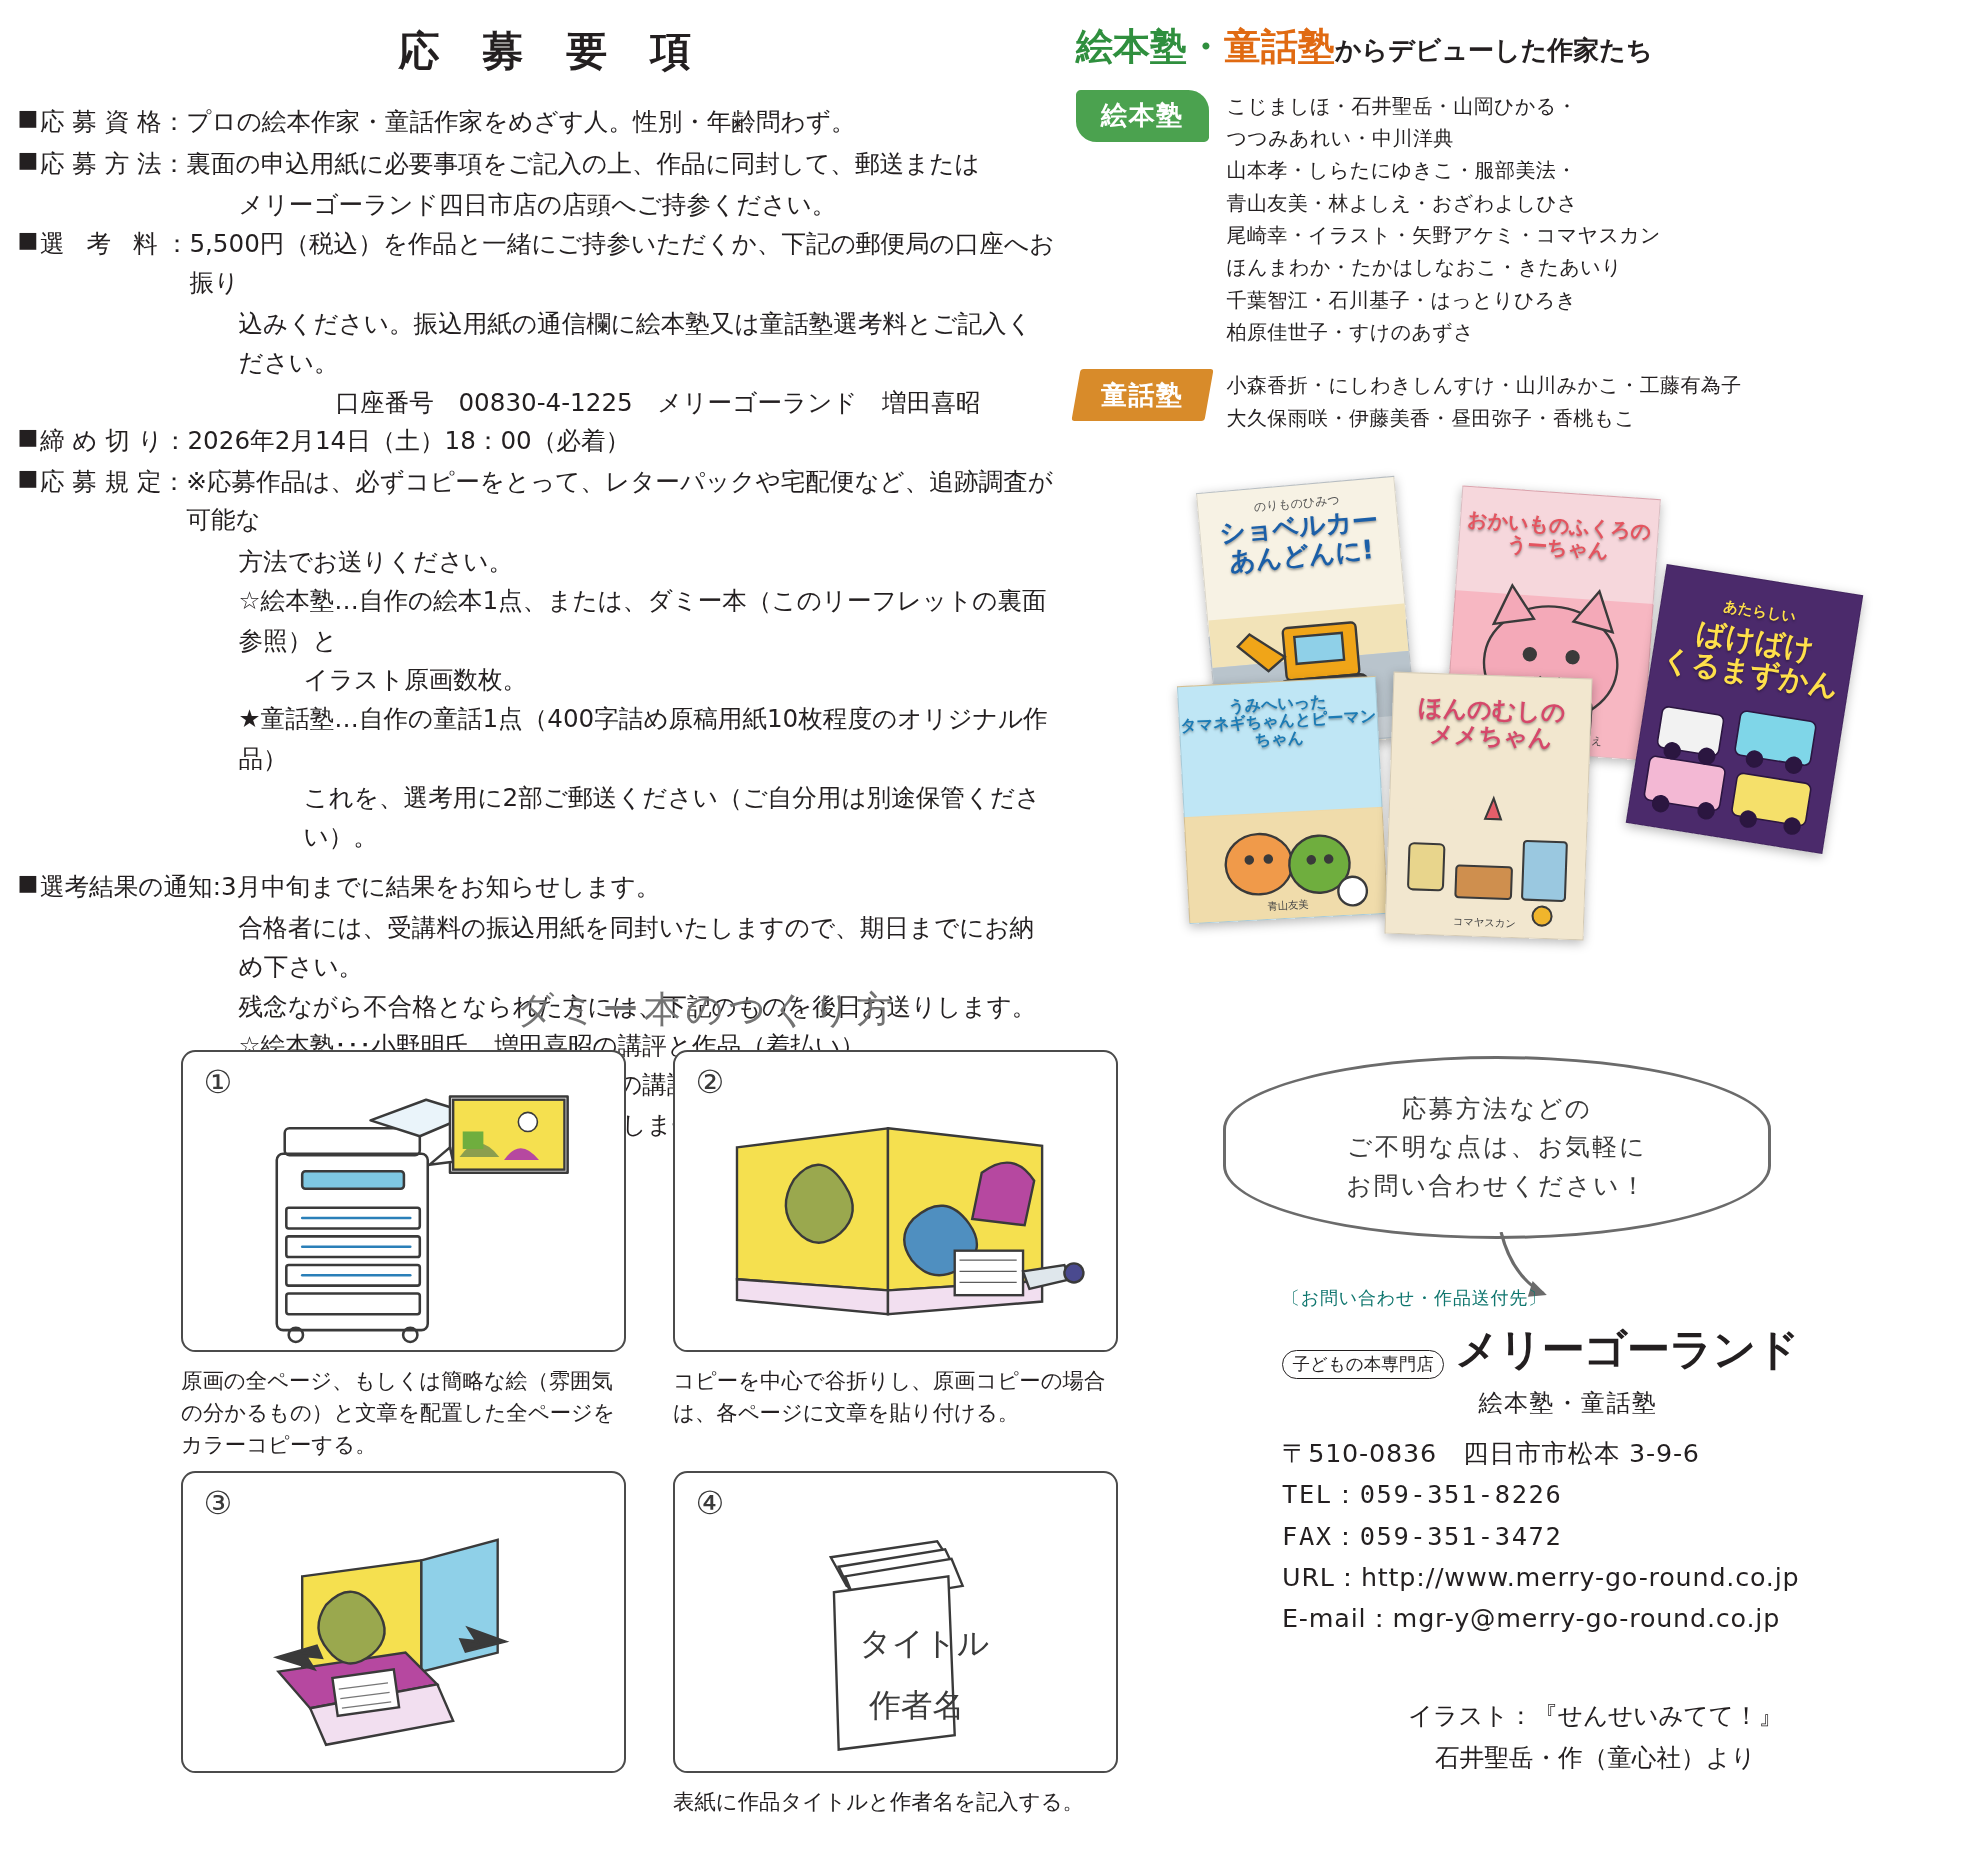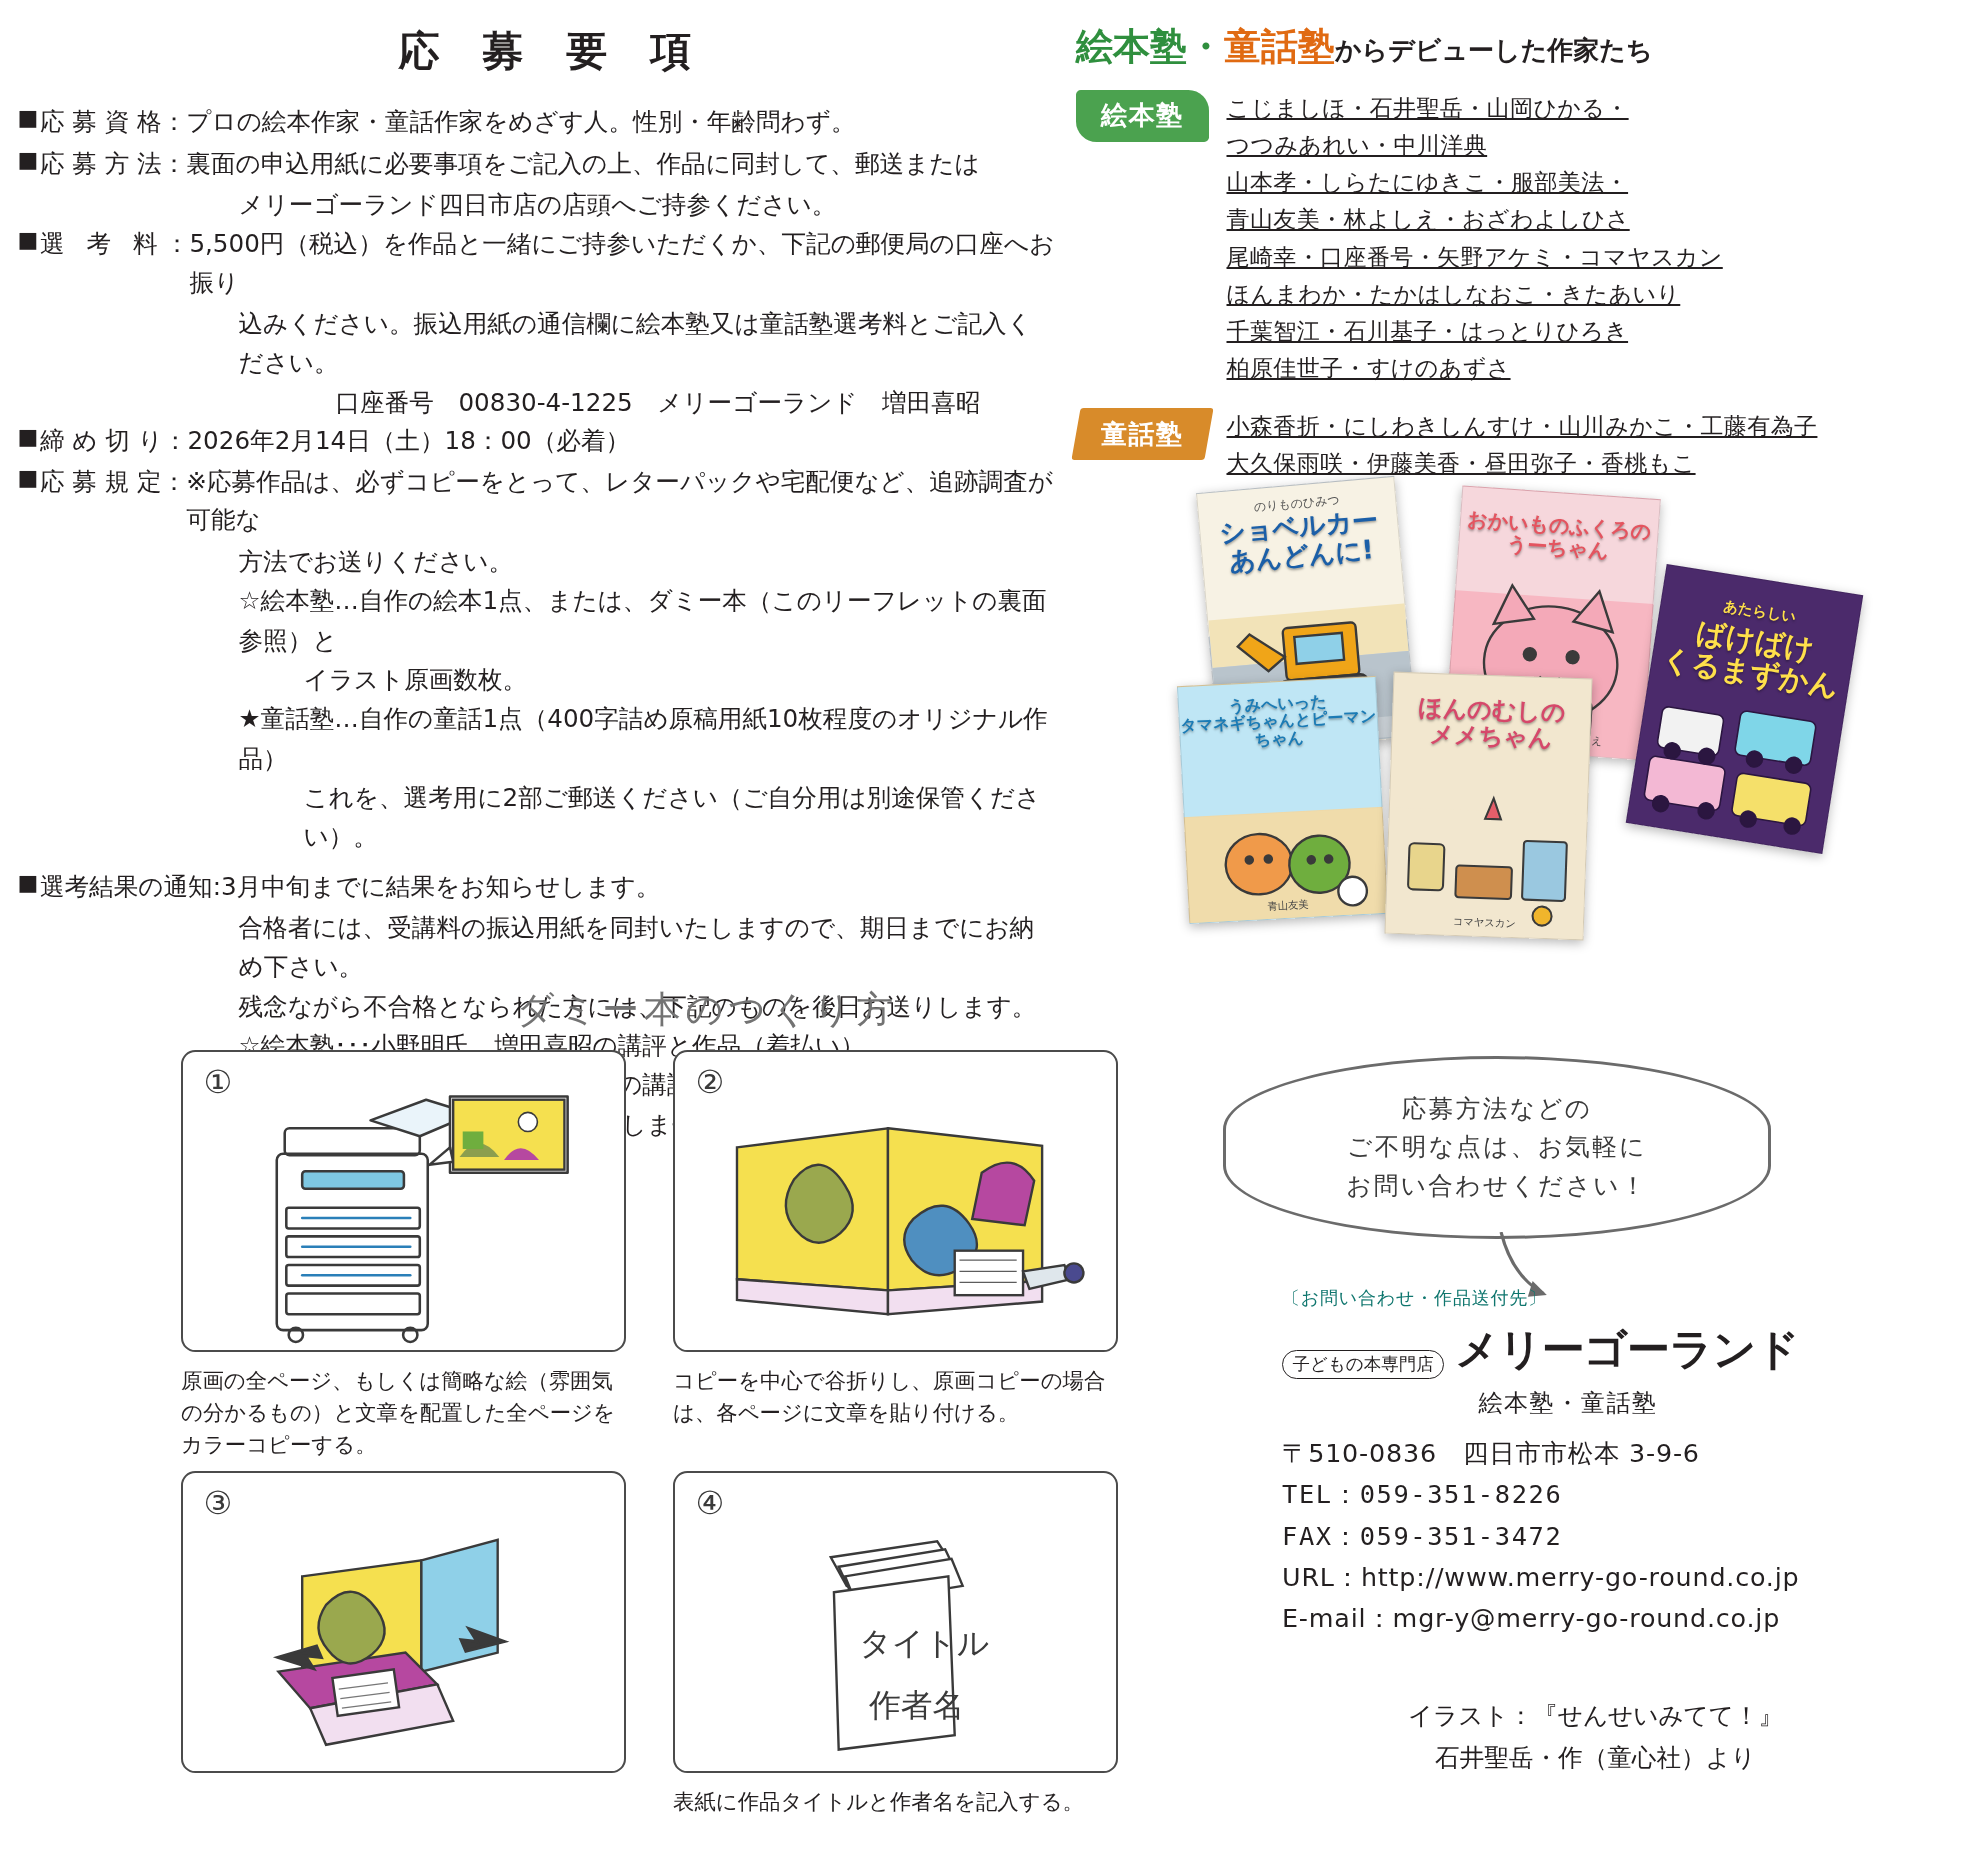--- a/index.html
+++ b/index.html
@@ -46,21 +46,21 @@
   .debut-head .k { color:#231f20; font-size:26px; }
   .badge-row { display:flex; align-items:flex-start; margin-top:17.5px; }
   .badge {
     width:133px; min-height:52px; display:flex; align-items:center; justify-content:center;
     color:#ffffff; font-size:26px; font-weight:700; letter-spacing:1.6px;
     flex:0 0 auto; margin-right:17.5px;
   }
   .badge.green { background:#4ba24f; border-radius:4.8px 20.6px 4.8px 20.6px; }
   .badge.orange { background:#d88b2a; transform: skewX(-10deg); border-radius:3.2px; }
   .badge.orange span { transform: skewX(10deg); display:block; }
-  .names { font-size:23px; line-height:1.62; letter-spacing:0.4px;text-decoration:underline; }
+  .names { font-size:20px; line-height:1.62; letter-spacing:0.4px; }
   .names div { white-space:nowrap; }
 
   
   .covers { position:absolute; left:1151px; top:476px; width:810px; height:508px; }
   .cover {
     position:absolute; box-shadow:0 3.2px 11px rgba(0,0,0,0.28);
     border:1.6px solid rgba(0,0,0,0.12); overflow:hidden;
   }
   .cover .ct {
     position:absolute; left:0; right:0; text-align:center;
@@ -198,21 +198,21 @@
       <span class="g">絵本塾</span><span class="g">・</span><span class="o">童話塾</span><span class="k">からデビューした作家たち</span>
     </div>
 
     <div class="badge-row">
       <div class="badge green">絵本塾</div>
       <div class="names">
         <div>こじましほ・石井聖岳・山岡ひかる・</div>
         <div>つつみあれい・中川洋典</div>
         <div>山本孝・しらたにゆきこ・服部美法・</div>
         <div>青山友美・林よしえ・おざわよしひさ</div>
-        <div>尾崎幸・口座番号・矢野アケミ・コマヤスカン</div>
+        <div>尾崎幸・イラスト・矢野アケミ・コマヤスカン</div>
         <div>ほんまわか・たかはしなおこ・きたあいり</div>
         <div>千葉智江・石川基子・はっとりひろき</div>
         <div>柏原佳世子・すけのあずさ</div>
       </div>
     </div>
 
     <div class="badge-row" style="margin-top:20.6px;">
       <div class="badge orange">
           <span>童話塾</span>
         </div>

